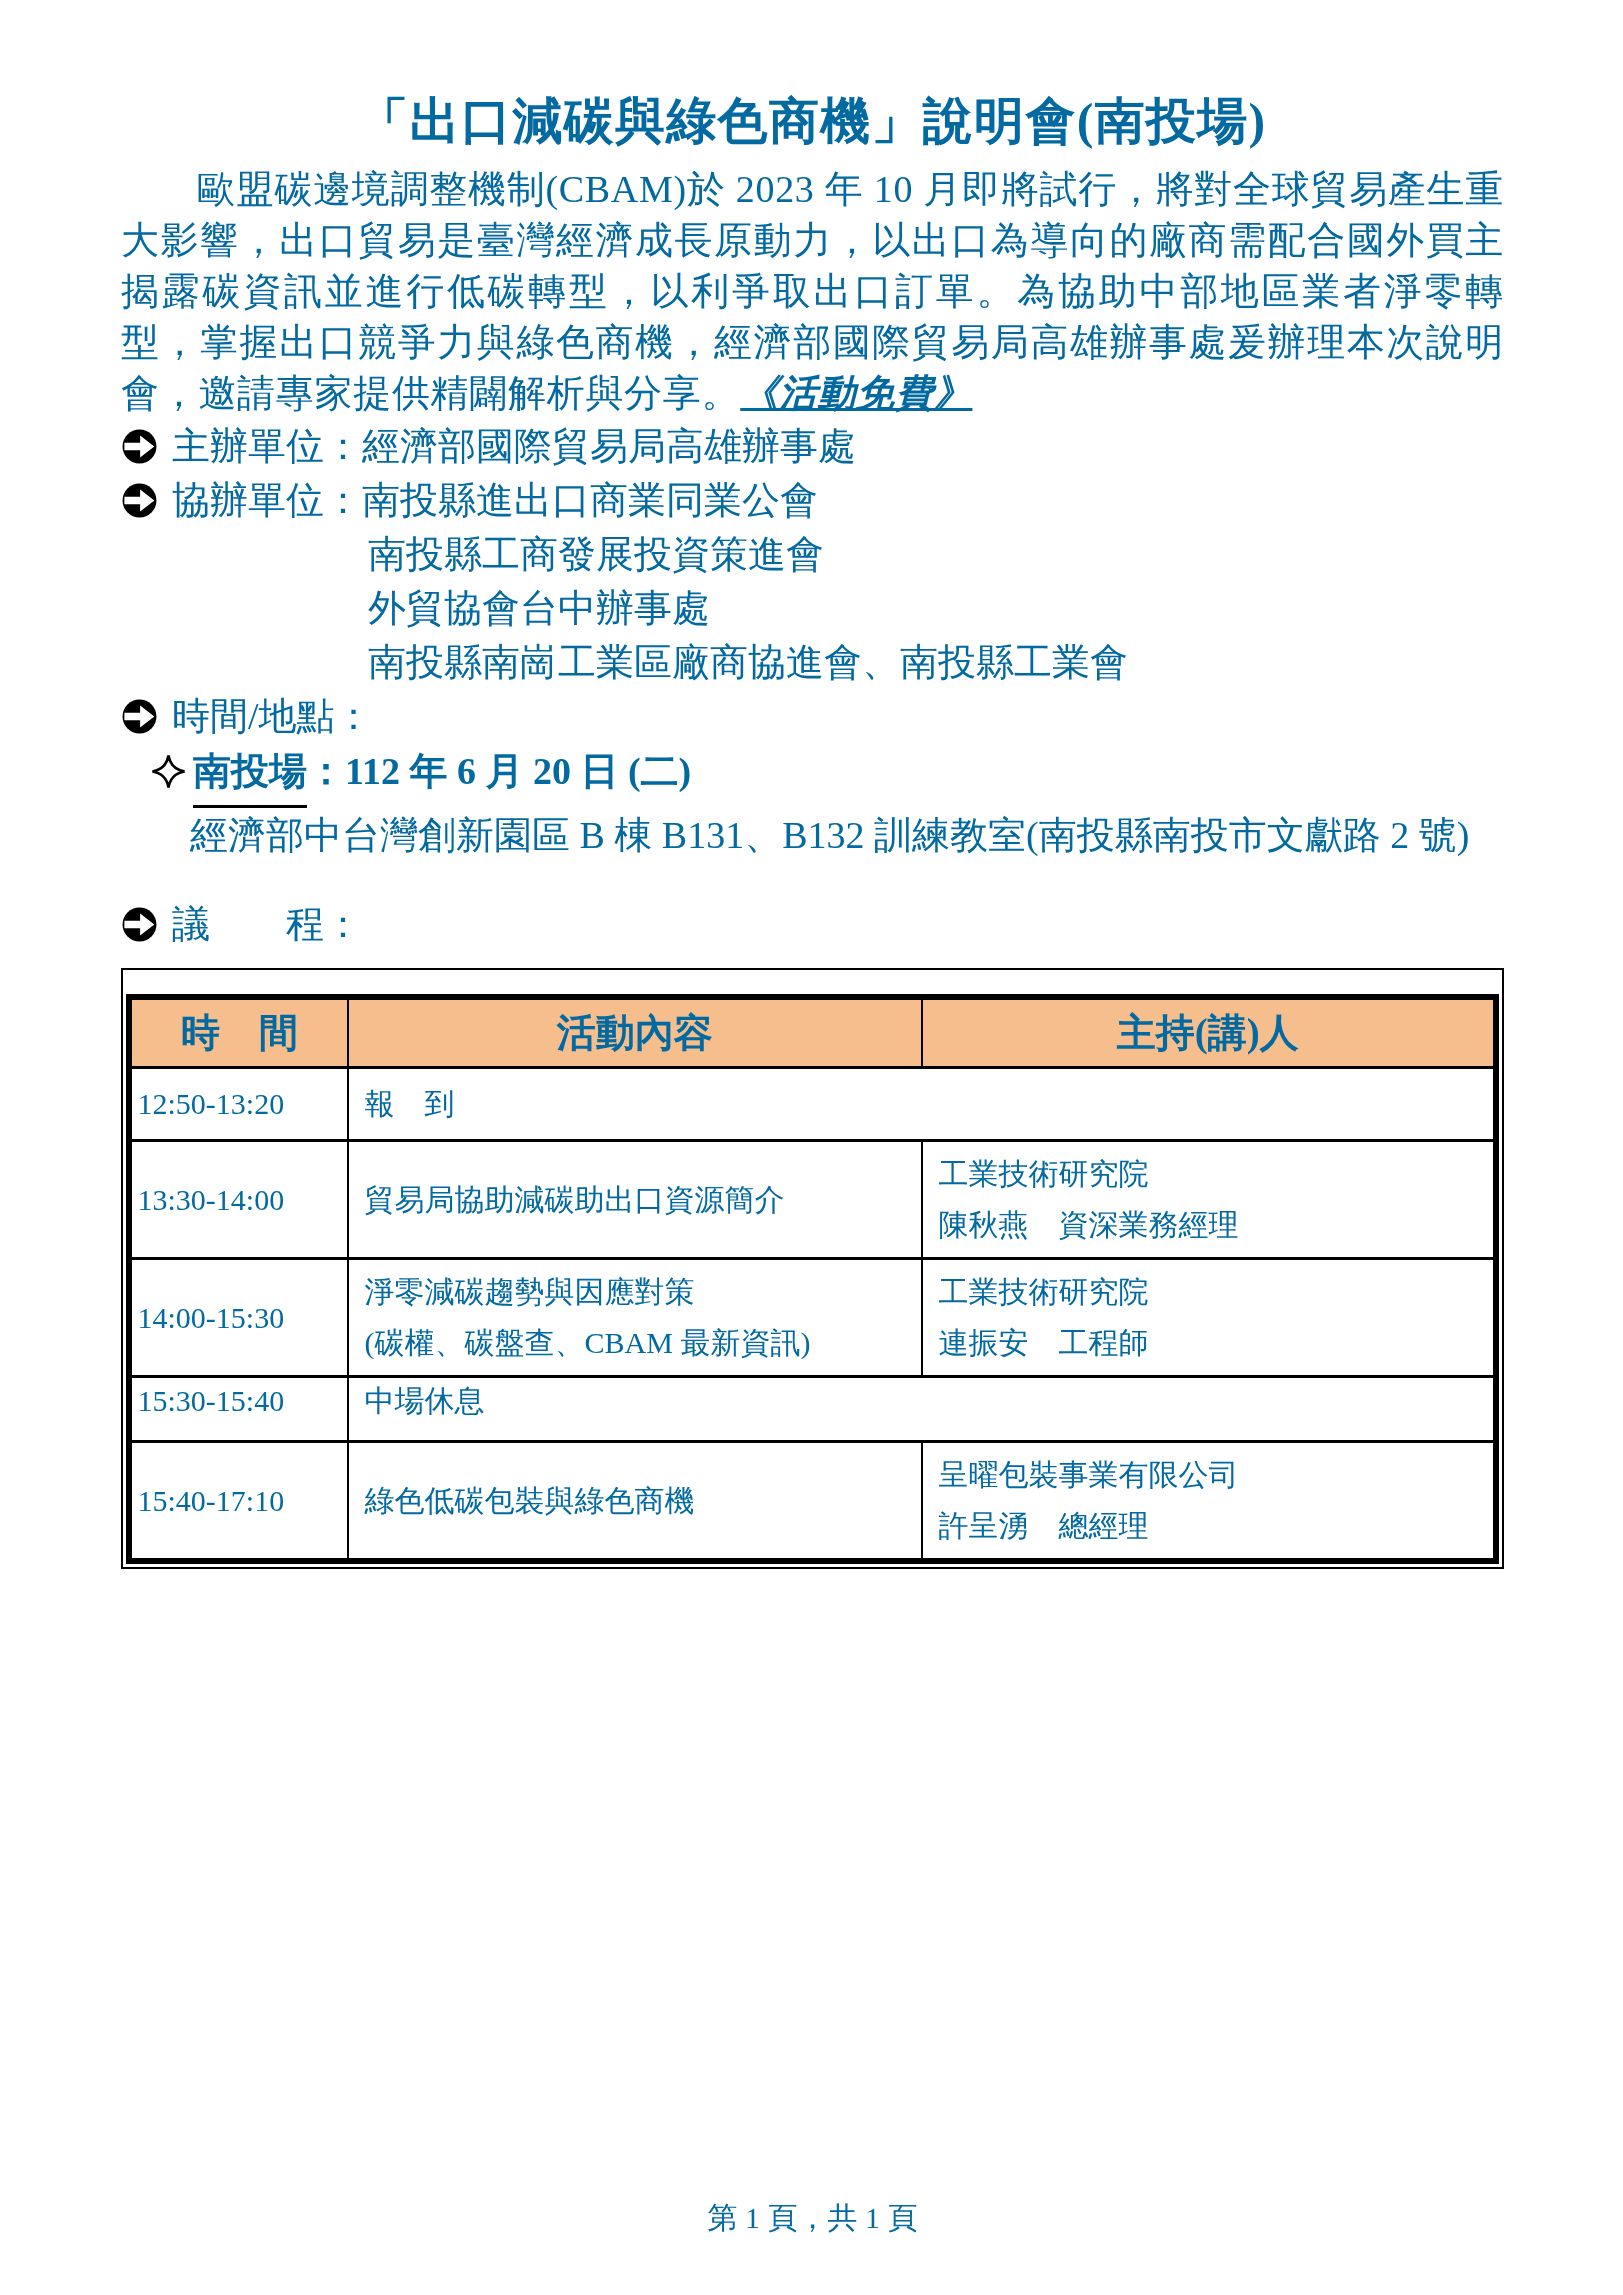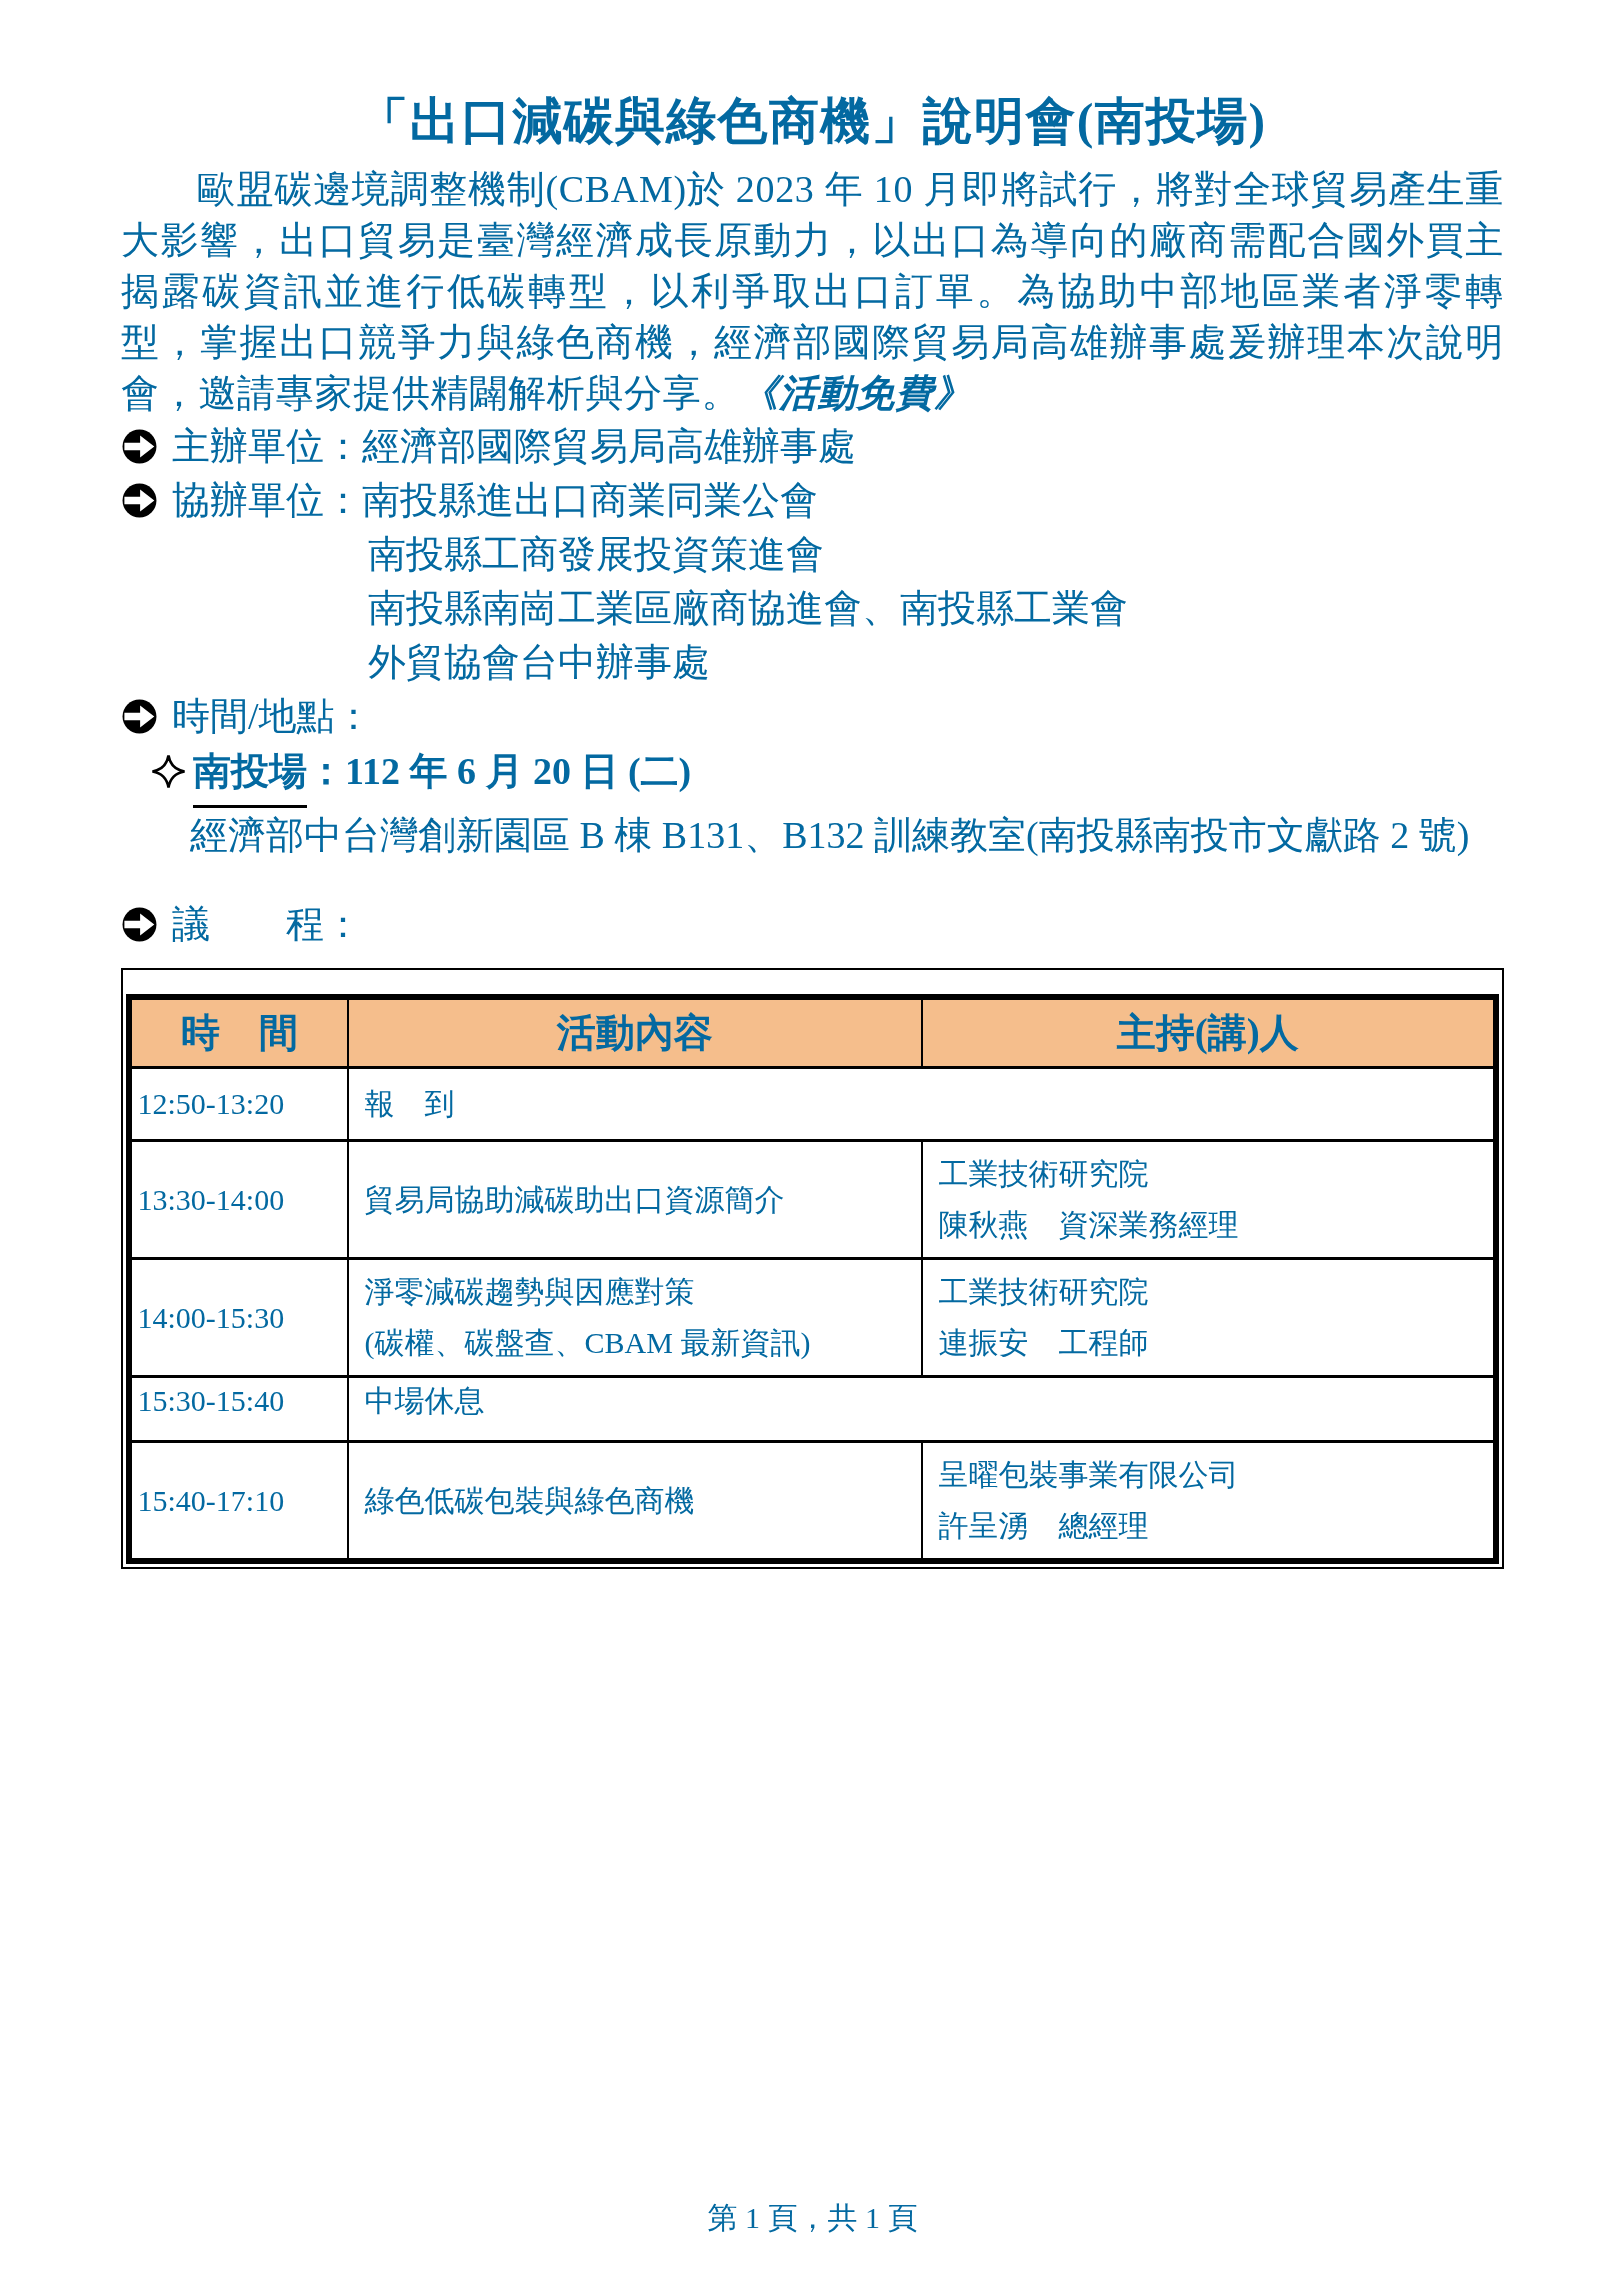--- a/index.html
+++ b/index.html
@@ -11,21 +11,21 @@
     color:#0369a1;font-size:38px;background:#fff;
   }
   .title{
     text-align:center;font-weight:bold;font-size:50px;line-height:1.25;
     margin-bottom:11.8px;letter-spacing:1.3px;
   }
   .intro{
     text-align:justify;line-height:51px;text-indent:76px;
     letter-spacing:0.7px;
   }
-  .free{font-weight:bold;font-style:italic;}
+  .free{font-weight:bold;font-style:italic;text-decoration:underline;}
   .bullet-line{display:flex;align-items:flex-start;line-height:54px;}
   .bullet-icon{flex:0 0 51px;height:54px;display:flex;align-items:center;}
   .bullet-icon svg{width:37px;height:37px;display:block;}
   .cont-line{padding-left:247px;line-height:54px;}
   .session-line{padding-left:30px;display:flex;align-items:flex-start;line-height:56px;font-weight:bold;}
   .diamond-icon{flex:0 0 42px;height:56px;display:flex;align-items:center;}
   .diamond-icon svg{width:35px;height:35px;display:block;}
   .session-name{border-bottom:3.9px solid #000;padding-bottom:6px;}
   .venue-line{padding-left:69px;line-height:54px;}
   .agenda-line{margin-top:35px;}
@@ -77,22 +77,22 @@
     <span class="bullet-icon">
       <svg viewBox="0 0 24 24">
           <circle cx="12" cy="12" r="11" fill="#000"></circle>
           <path d="M2.2 9.6 H12.4 V4.8 L21.6 12 L12.4 19.2 V14.4 H2.2 Z" fill="#fff"></path>
         </svg>
     </span>
     <span>協辦單位：</span>
     <span>南投縣進出口商業同業公會</span>
   </div>
   <div class="cont-line">南投縣工商發展投資策進會</div>
+  <div class="cont-line">外貿協會台中辦事處</div>
   <div class="cont-line">南投縣南崗工業區廠商協進會、南投縣工業會</div>
-  <div class="cont-line">外貿協會台中辦事處</div>
 
   <div class="bullet-line">
     <span class="bullet-icon">
       <svg viewBox="0 0 24 24">
           <circle cx="12" cy="12" r="11" fill="#000"></circle>
           <path d="M2.2 9.6 H12.4 V4.8 L21.6 12 L12.4 19.2 V14.4 H2.2 Z" fill="#fff"></path>
         </svg>
     </span>
     <span>時間/地點：</span>
   </div>

